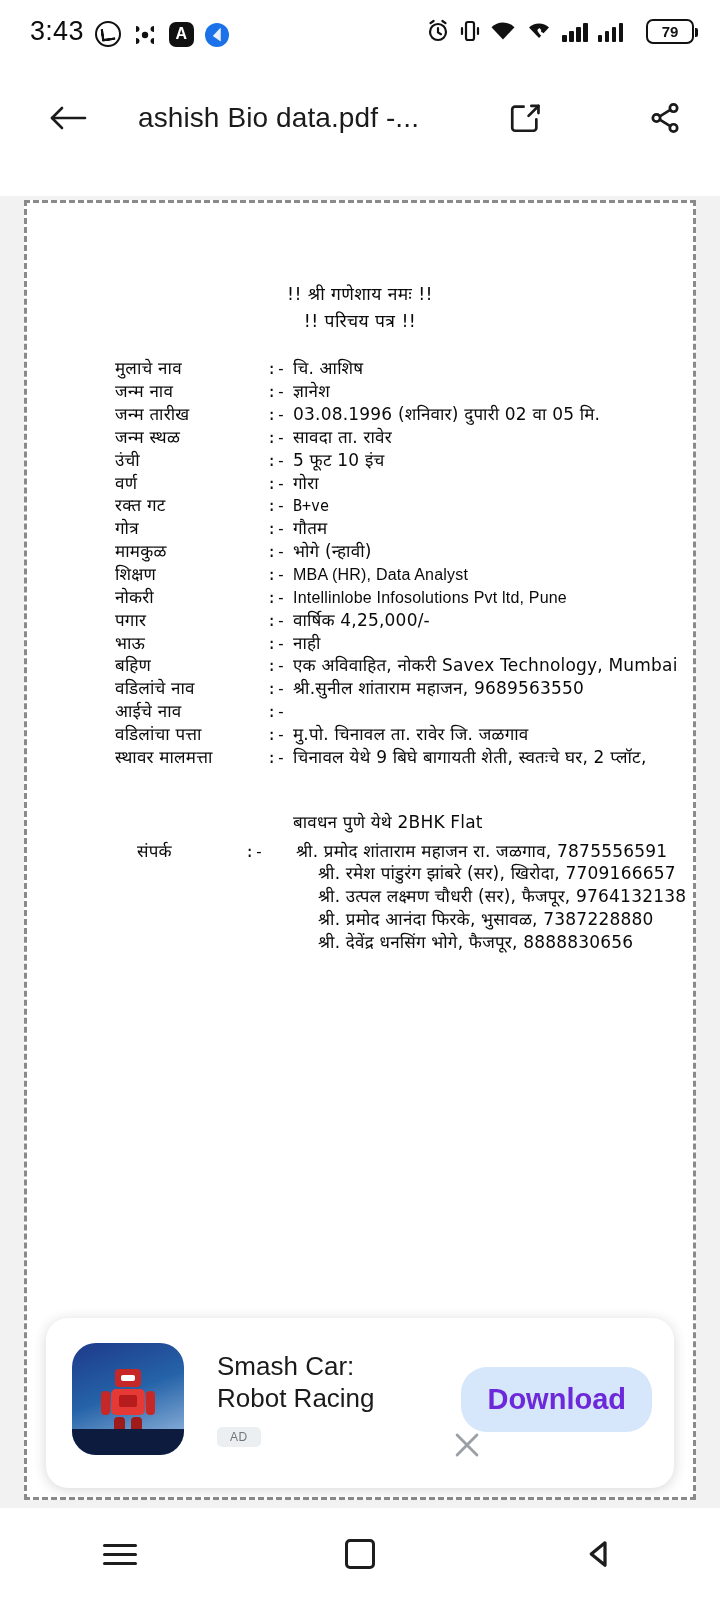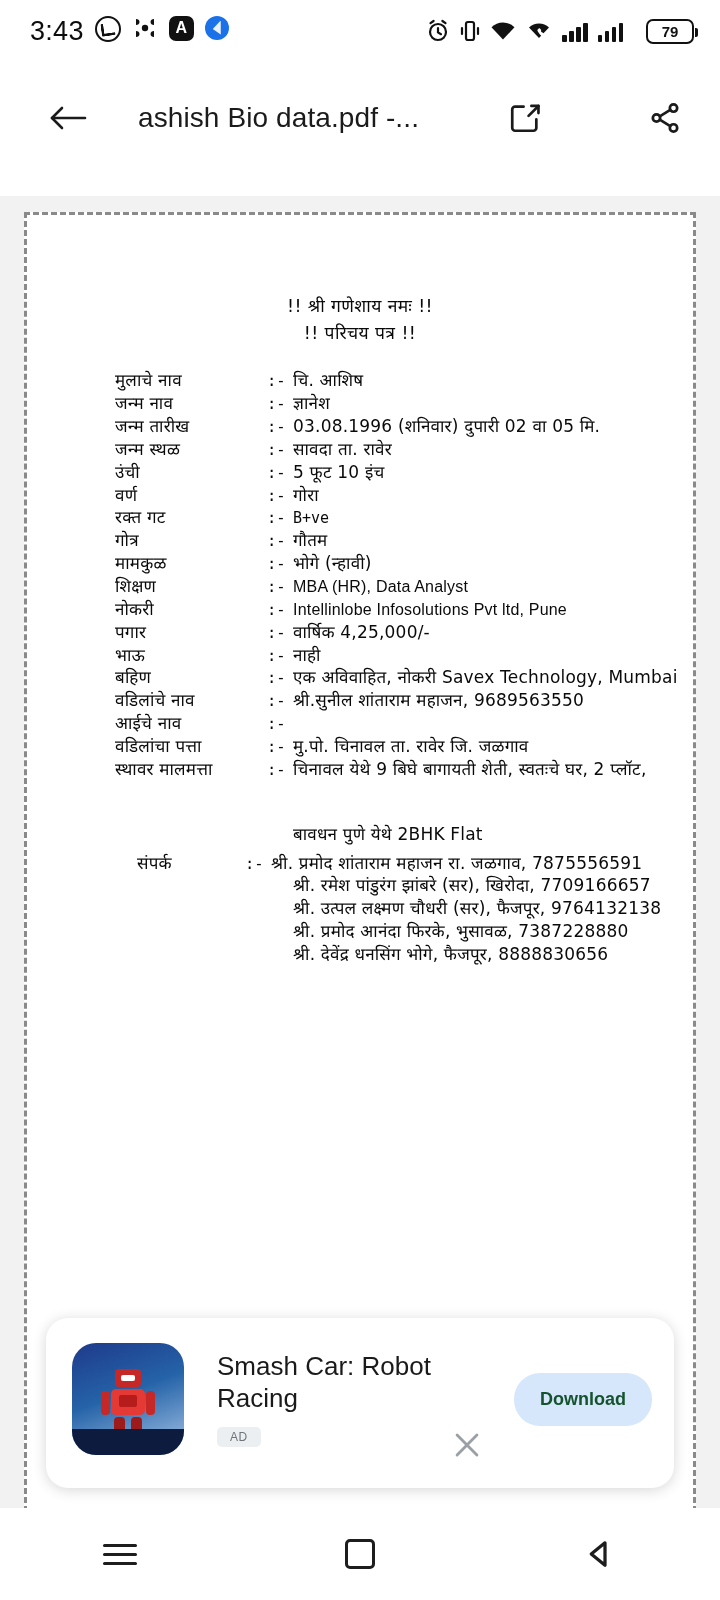--- a/index.html
+++ b/index.html
@@ -19,21 +19,21 @@
   .statusbar {
     height: 62px;
     display: flex;
     align-items: center;
     justify-content: space-between;
     padding: 0 26px 0 30px;
     color: #101010;
   }
   .status-left {
     display: flex;
-    align-items: flex-start;
+    align-items: flex-end;
     gap: 11px;
   }
   .clock {
     font-size: 27px;
     font-weight: 500;
     letter-spacing: 0.3px;
     color: #0d0d0d;
   }
   .si { display: inline-flex; align-items: center; justify-content: center; }
   .wa-icon {
@@ -113,21 +113,21 @@
 
   
   .doc-wrap {
     position: absolute;
     top: 196px; left: 0; right: 0; bottom: 92px;
     background: #f2f2f2;
     overflow: hidden;
   }
   .page {
     position: absolute;
-    left: 24px; top: 16px;
+    left: 24px; top: 4px;
     width: 672px;
     height: 1300px;
     background: #fff;
     border: 3px dashed #8a8a8a;
     padding: 60px 0 0 0;
   }
   .doc-inner {
     font-family: "DejaVu Sans", sans-serif;
     color: #0a0a0a;
   }
@@ -145,21 +145,21 @@
   }
   .row { display: flex; align-items: baseline; }
   .k { width: 152px; flex: 0 0 152px; letter-spacing: .2px; }
   .sep { width: 26px; flex: 0 0 26px; font-family: "DejaVu Sans Mono", monospace; font-size: 15.5px;}
   .v { flex: 1; letter-spacing: .2px; }
   .v.mono { font-family: "DejaVu Sans Mono", monospace; font-size: 15px; letter-spacing: 0; }
   .v.latin { font-family: "Liberation Sans", sans-serif; font-size: 16px; }
   .cont { padding-left: 178px; letter-spacing: .2px; margin-top: 42px; }
   .contact-block { margin-top: 6px; }
   .contact-block .k { padding-left: 22px; width: 130px; flex: 0 0 130px; }
-  .contact-lines { flex: 1; }
+  .contact-lines { flex: 1; margin-left: 25px; }
   .contact-lines div { letter-spacing: .2px; padding-left: 0; }
   .contact-lines div + div { padding-left: 22px; }
 
   
   .ad {
     position: absolute;
     left: 46px; bottom: 112px;
     width: 628px;
     height: 170px;
     background: #fff;
@@ -188,23 +188,23 @@
   .ad-title {
     font-size: 26px; color: #1a1a1a; line-height: 1.22; font-weight: 400;
     max-width: 340px;
   }
   .ad-tag {
     display: inline-block; margin-top: 12px;
     background: #eceff1; color: #70757a;
     font-size: 12px; padding: 3px 13px; border-radius: 5px; letter-spacing: .5px;
   }
   .ad-cta {
-    background: #d6e6fb; color: #14532d;
+    background: #d6e6fb; color: #6d28d9;
     border: none; border-radius: 26px;
-    font-size: 18px; font-weight: 700;
+    font-size: 29px; font-weight: 700;
     padding: 16px 26px;
     white-space: nowrap;
     flex: 0 0 auto;
     text-align: center;
   }
   .ad-close {
     position: absolute; right: 190px; bottom: 26px;
     width: 34px; height: 34px; color: #9aa0a6;
   }
 

